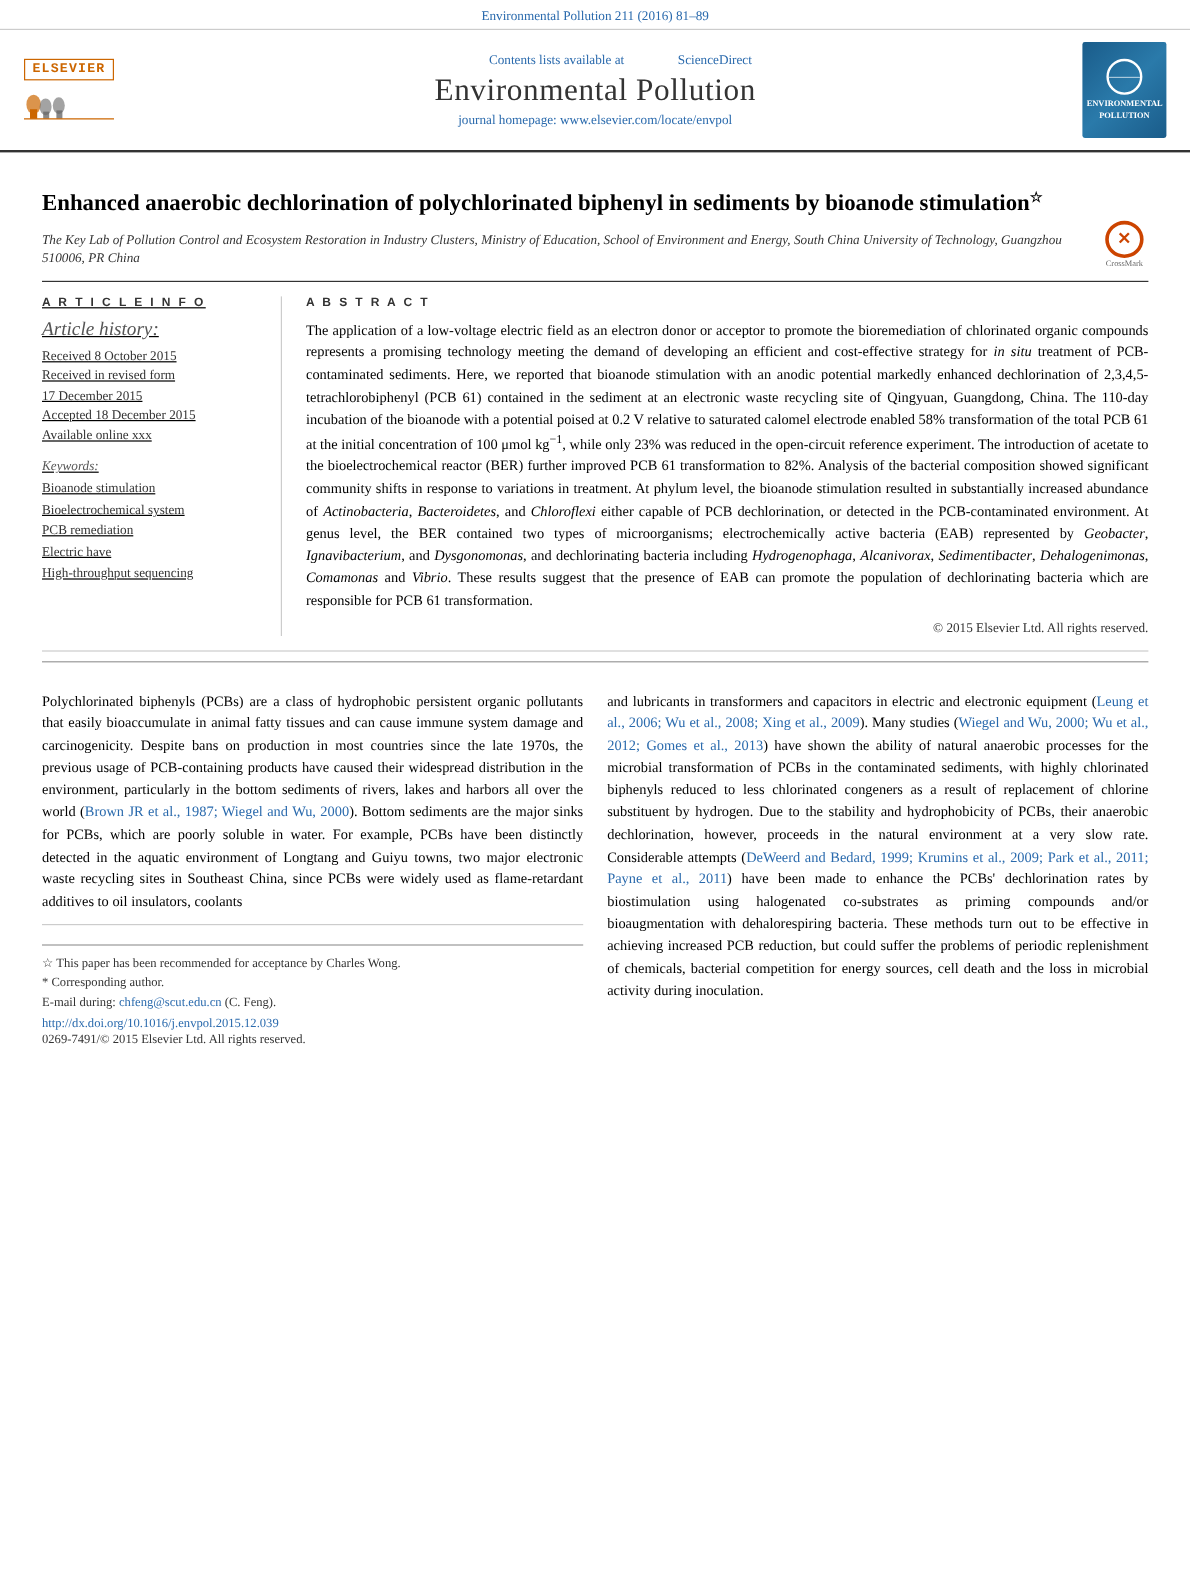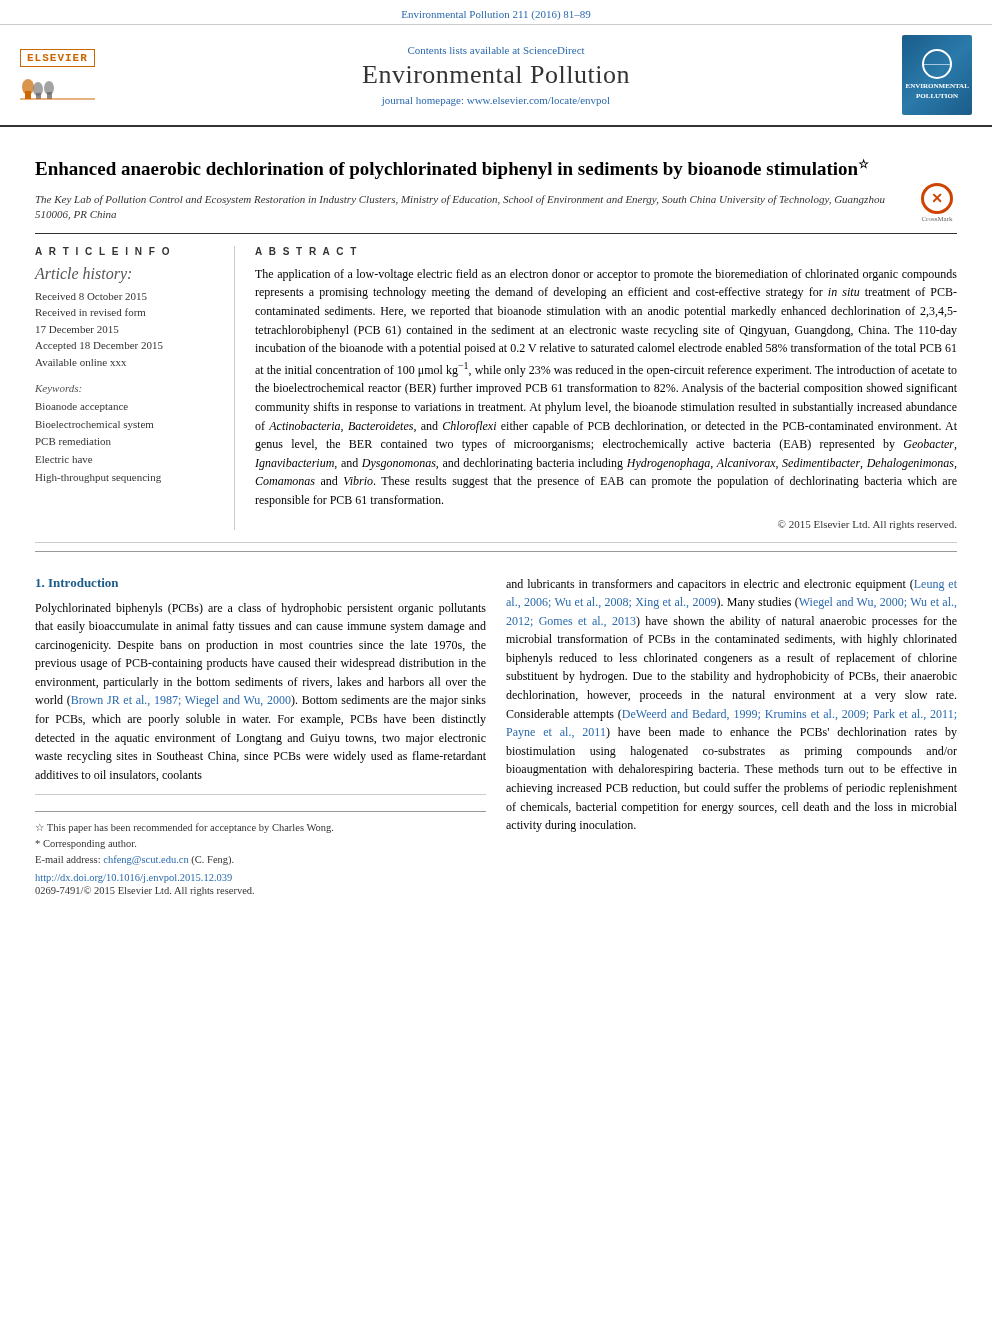--- a/index.html
+++ b/index.html
@@ -51,21 +51,21 @@
     }
     .journal-header-center {
       text-align: center;
       flex: 1;
     }
     .sciencedirect-line {
       font-size: 11px;
       color: #555;
       margin-bottom: 4px;
     }
-    .sciencedirect-line span { color: #2a6aad; }
+    .sciencedirect-line span { color: #2a6aad; margin-left: 42px; }
     .journal-name-big {
       font-size: 26px;
       font-weight: normal;
       color: #333;
       font-family: 'Times New Roman', serif;
       letter-spacing: 0.5px;
     }
     .journal-homepage-line {
       font-size: 11px;
       color: #555;
@@ -181,20 +181,21 @@
       display: flex;
       gap: 20px;
       padding: 12px 0;
       border-bottom: 1px solid #ccc;
     }
     .article-info-col {
       width: 200px;
       flex-shrink: 0;
       border-right: 1px solid #ccc;
       padding-right: 15px;
+      text-decoration: underline;
     }
     .abstract-col {
       flex: 1;
     }
     .section-header {
       font-size: 10px;
       letter-spacing: 2px;
       color: #333;
       font-weight: bold;
       margin-bottom: 8px;
@@ -358,21 +359,21 @@
       <div class="article-info-col">
         <div class="section-header">A R T I C L E   I N F O</div>
         <div class="article-history-label">Article history:</div>
         <div class="history-item">Received 8 October 2015</div>
         <div class="history-item">Received in revised form</div>
         <div class="history-item">17 December 2015</div>
         <div class="history-item">Accepted 18 December 2015</div>
         <div class="history-item">Available online xxx</div>
         <div class="keywords-section">
           <div class="keywords-label">Keywords:</div>
-          <div class="keyword-item">Bioanode acceptance</div>
+          <div class="keyword-item">Bioanode stimulation</div>
           <div class="keyword-item">Bioelectrochemical system</div>
           <div class="keyword-item">PCB remediation</div>
           <div class="keyword-item">Electric have</div>
           <div class="keyword-item">High-throughput sequencing</div>
         </div>
       </div>
 
       <div class="abstract-col">
         <div class="section-header">A B S T R A C T</div>
         <div class="abstract-text">
@@ -381,38 +382,34 @@
         <div class="copyright-line">© 2015 Elsevier Ltd. All rights reserved.</div>
       </div>
     </div>
 
     <hr class="horizontal-rule">
 
     <div class="intro-section">
       <div class="two-col-body">
 
         <div class="body-col">
-          <div class="section-number-title">
-            <span>1.</span>
-            <span>Introduction</span>
-          </div>
           <div class="body-text">
             Polychlorinated biphenyls (PCBs) are a class of hydrophobic persistent organic pollutants that easily bioaccumulate in animal fatty tissues and can cause immune system damage and carcinogenicity. Despite bans on production in most countries since the late 1970s, the previous usage of PCB-containing products have caused their widespread distribution in the environment, particularly in the bottom sediments of rivers, lakes and harbors all over the world (<span class="cite-link">Brown JR et al., 1987; Wiegel and Wu, 2000</span>). Bottom sediments are the major sinks for PCBs, which are poorly soluble in water. For example, PCBs have been distinctly detected in the aquatic environment of Longtang and Guiyu towns, two major electronic waste recycling sites in Southeast China, since PCBs were widely used as flame-retardant additives to oil insulators, coolants
           </div>
 
           <div class="footnote-section">
             <hr class="horizontal-rule">
             <div class="footnote-text">
               <span>☆ This paper has been recommended for acceptance by Charles Wong.</span>
             </div>
             <div class="footnote-text">
               <span>* Corresponding author.</span>
             </div>
             <div class="footnote-text">
-              <span>E-mail address:</span>
+              <span>E-mail during:</span>
               <span class="email-link">chfeng@scut.edu.cn</span>
               <span>(C. Feng).</span>
             </div>
             <div class="doi-line">
               <span>http://dx.doi.org/10.1016/j.envpol.2015.12.039</span>
             </div>
             <div class="issn-line">0269-7491/© 2015 Elsevier Ltd. All rights reserved.</div>
           </div>
         </div>
 

